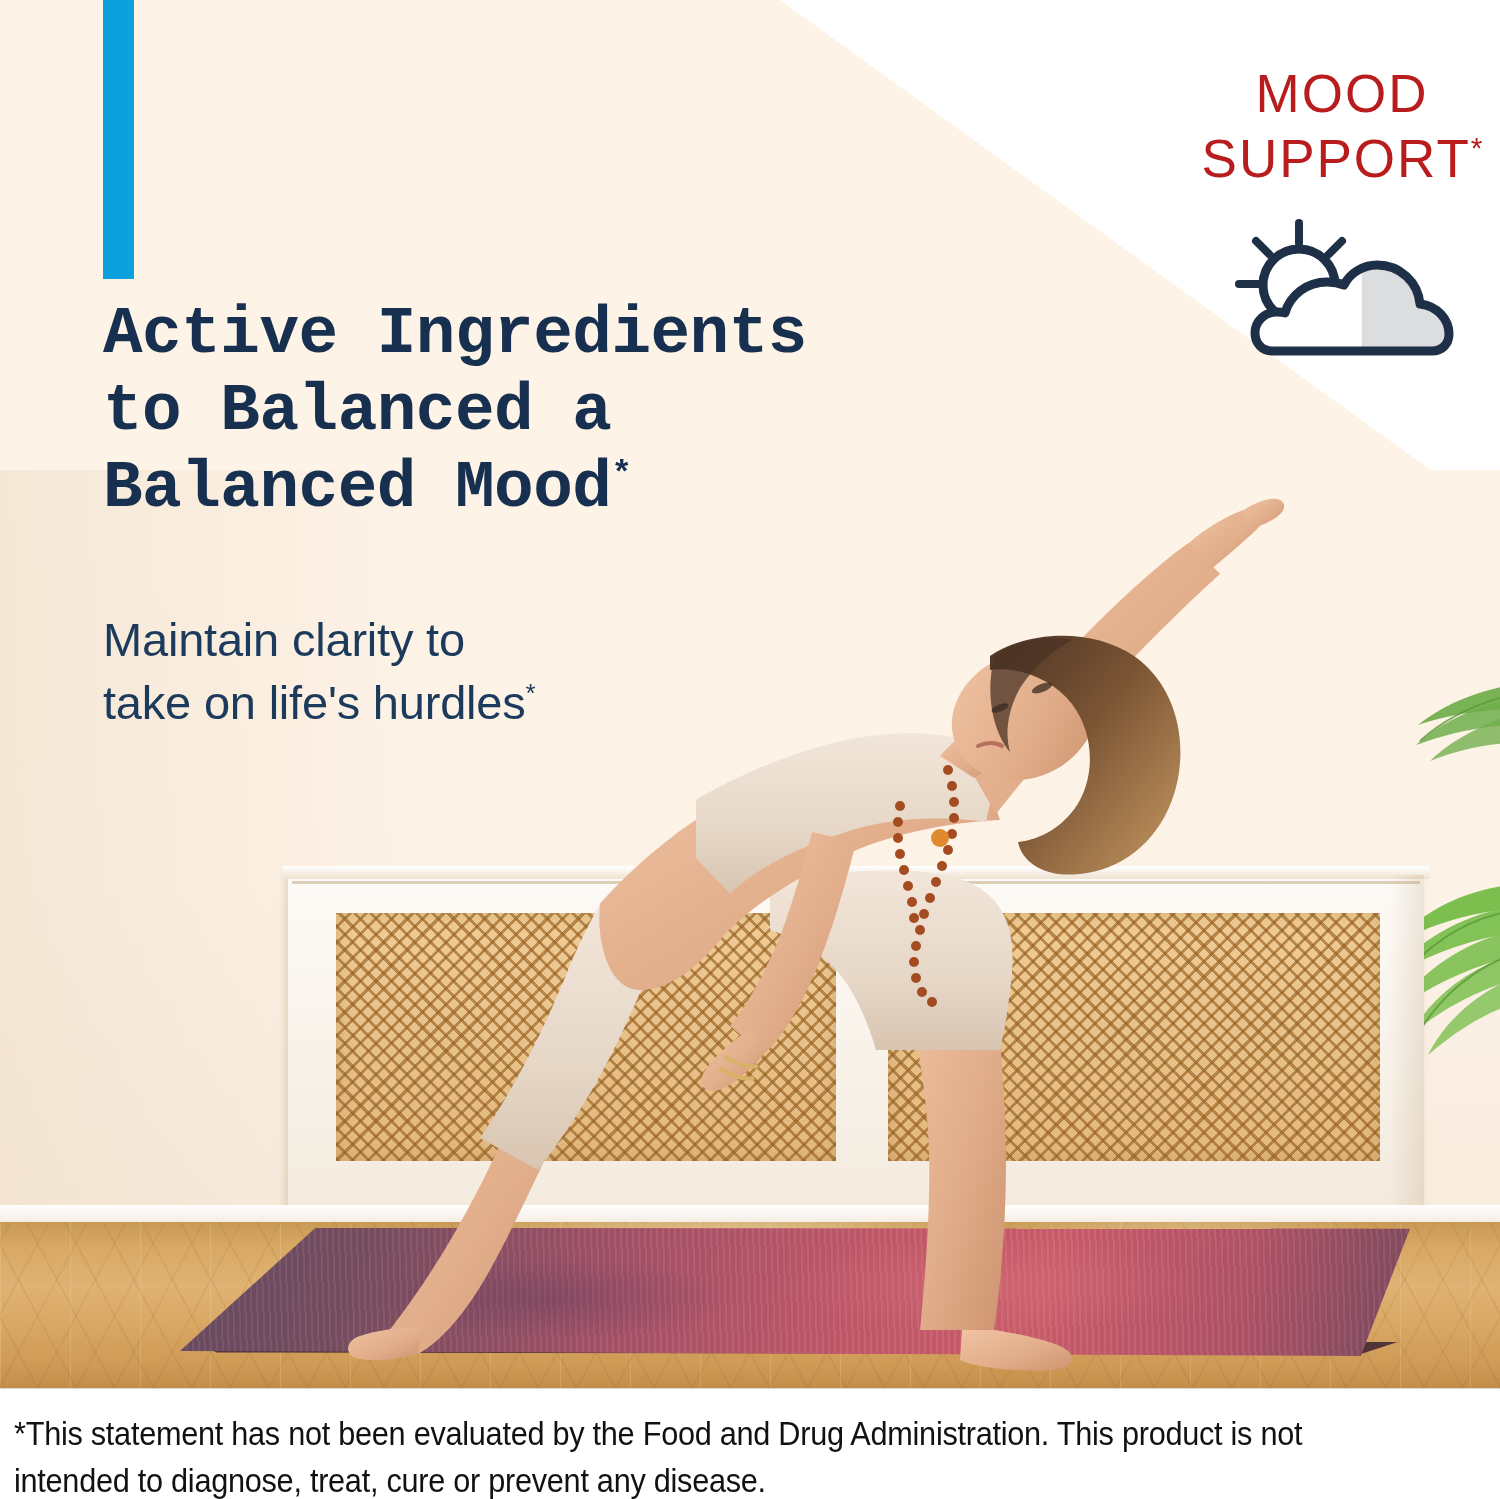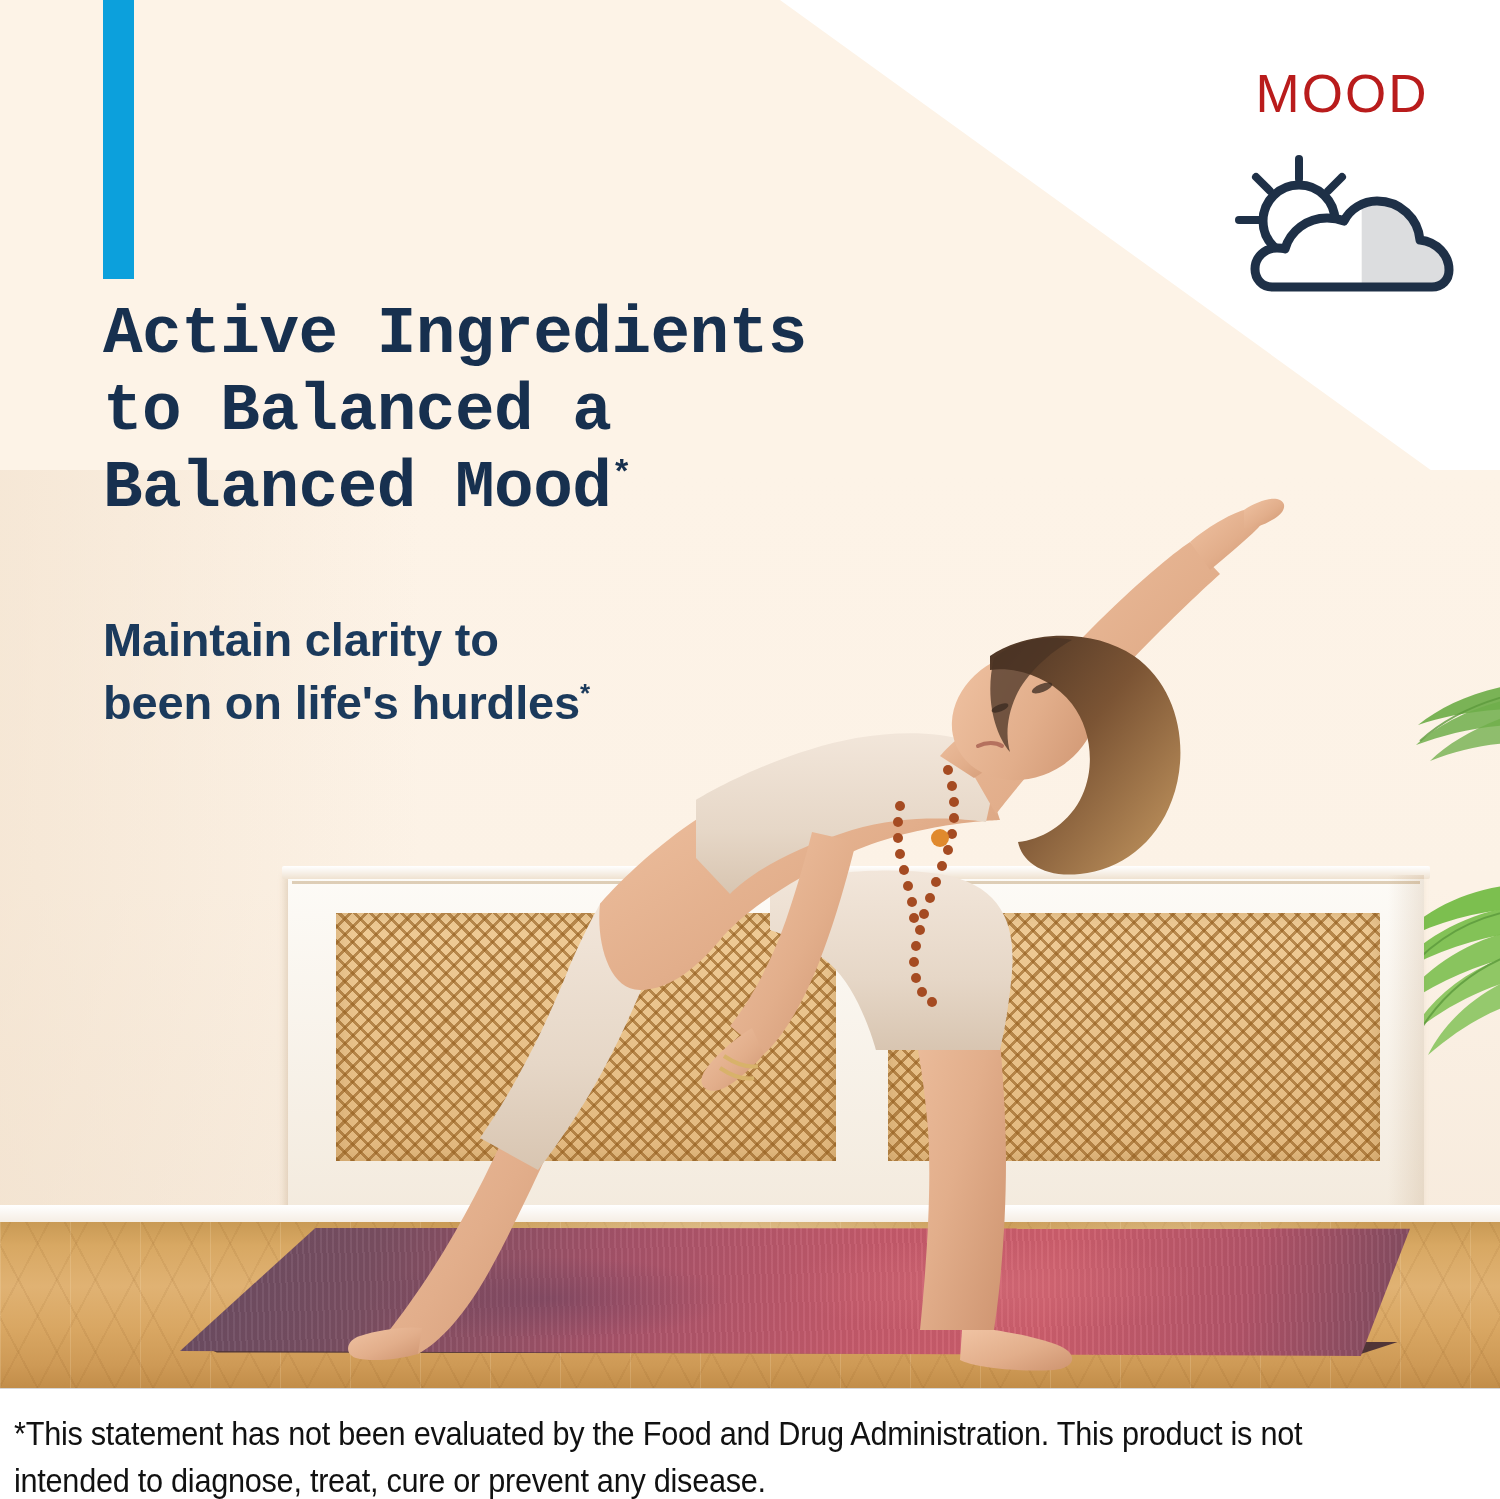--- a/index.html
+++ b/index.html
@@ -44,21 +44,21 @@
     font-size:34px;
     vertical-align:super;
     line-height:0;
     font-weight:bold;
   }
 
   .subhead{
     position:absolute;left:103px;top:608px;width:700px;
     color:#1B3A5C;
     font-family:"Liberation Sans",sans-serif;
-    font-weight:700;
+    font-weight:400;
     font-size:47px;
     line-height:1.35;
     letter-spacing:-0.2px;
   }
   .subhead .sup{
     font-size:26px;vertical-align:super;line-height:0;
   }
 
   
   .badge{
@@ -337,26 +337,27 @@
   <div class="accent-bar"></div>
 
   <div class="headline">
     <div>Active Ingredients</div>
     <div>to Balanced a</div>
     <div><span>Balanced Mood</span><span class="sup">*</span></div>
   </div>
 
   <div class="subhead">
     <div>Maintain clarity to</div>
-    <div><span>been on life's hurdles</span><span class="sup">*</span></div>
+    <div><span>take on life's hurdles</span><span class="sup">*</span></div>
   </div>
 
   <div class="badge">
     <div class="badge-title">
       <div>MOOD</div>
+      <div><span>SUPPORT</span><span class="sup">*</span></div>
     </div>
     <div class="badge-icon">
       <svg width="230" height="150" viewBox="0 0 230 150">
         <g stroke="#1E3047" stroke-width="8" stroke-linecap="round" fill="none">
           <line x1="72" y1="6" x2="72" y2="26"></line>
           <line x1="29" y1="24" x2="43" y2="38"></line>
           <line x1="12" y1="67" x2="32" y2="67"></line>
           <line x1="29" y1="110" x2="43" y2="96"></line>
           <line x1="115" y1="24" x2="101" y2="38"></line>
         </g>

